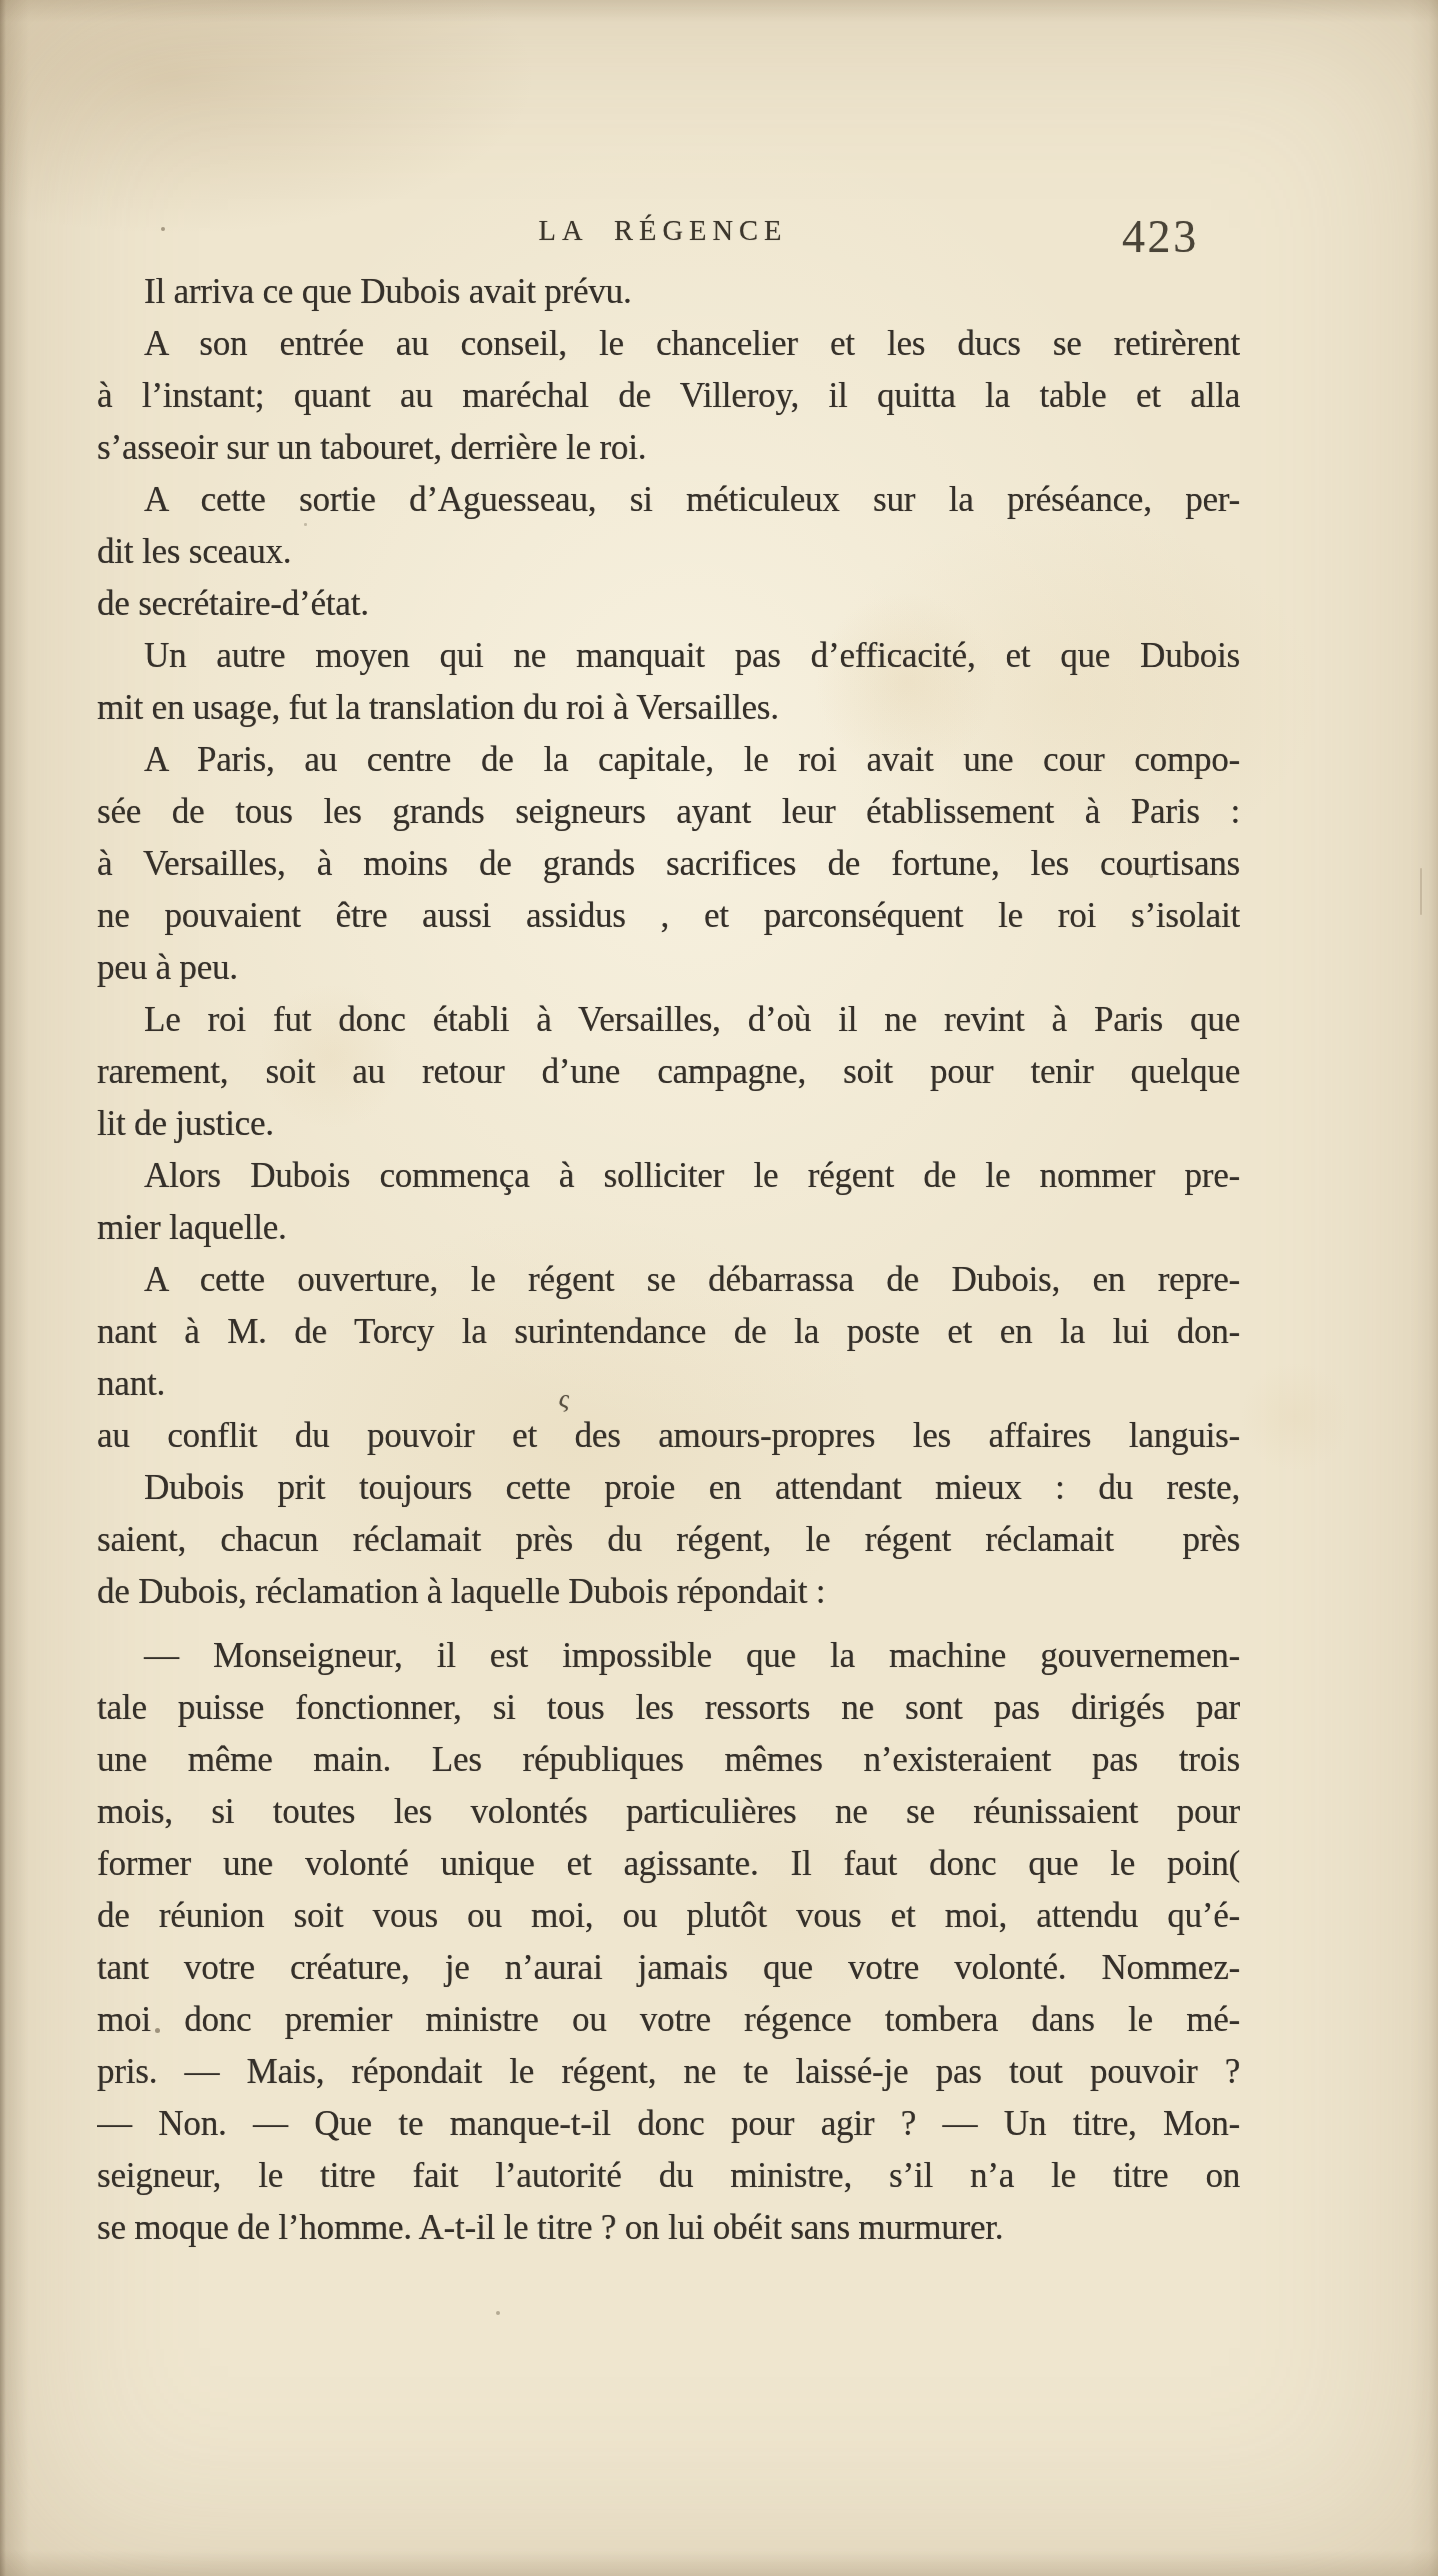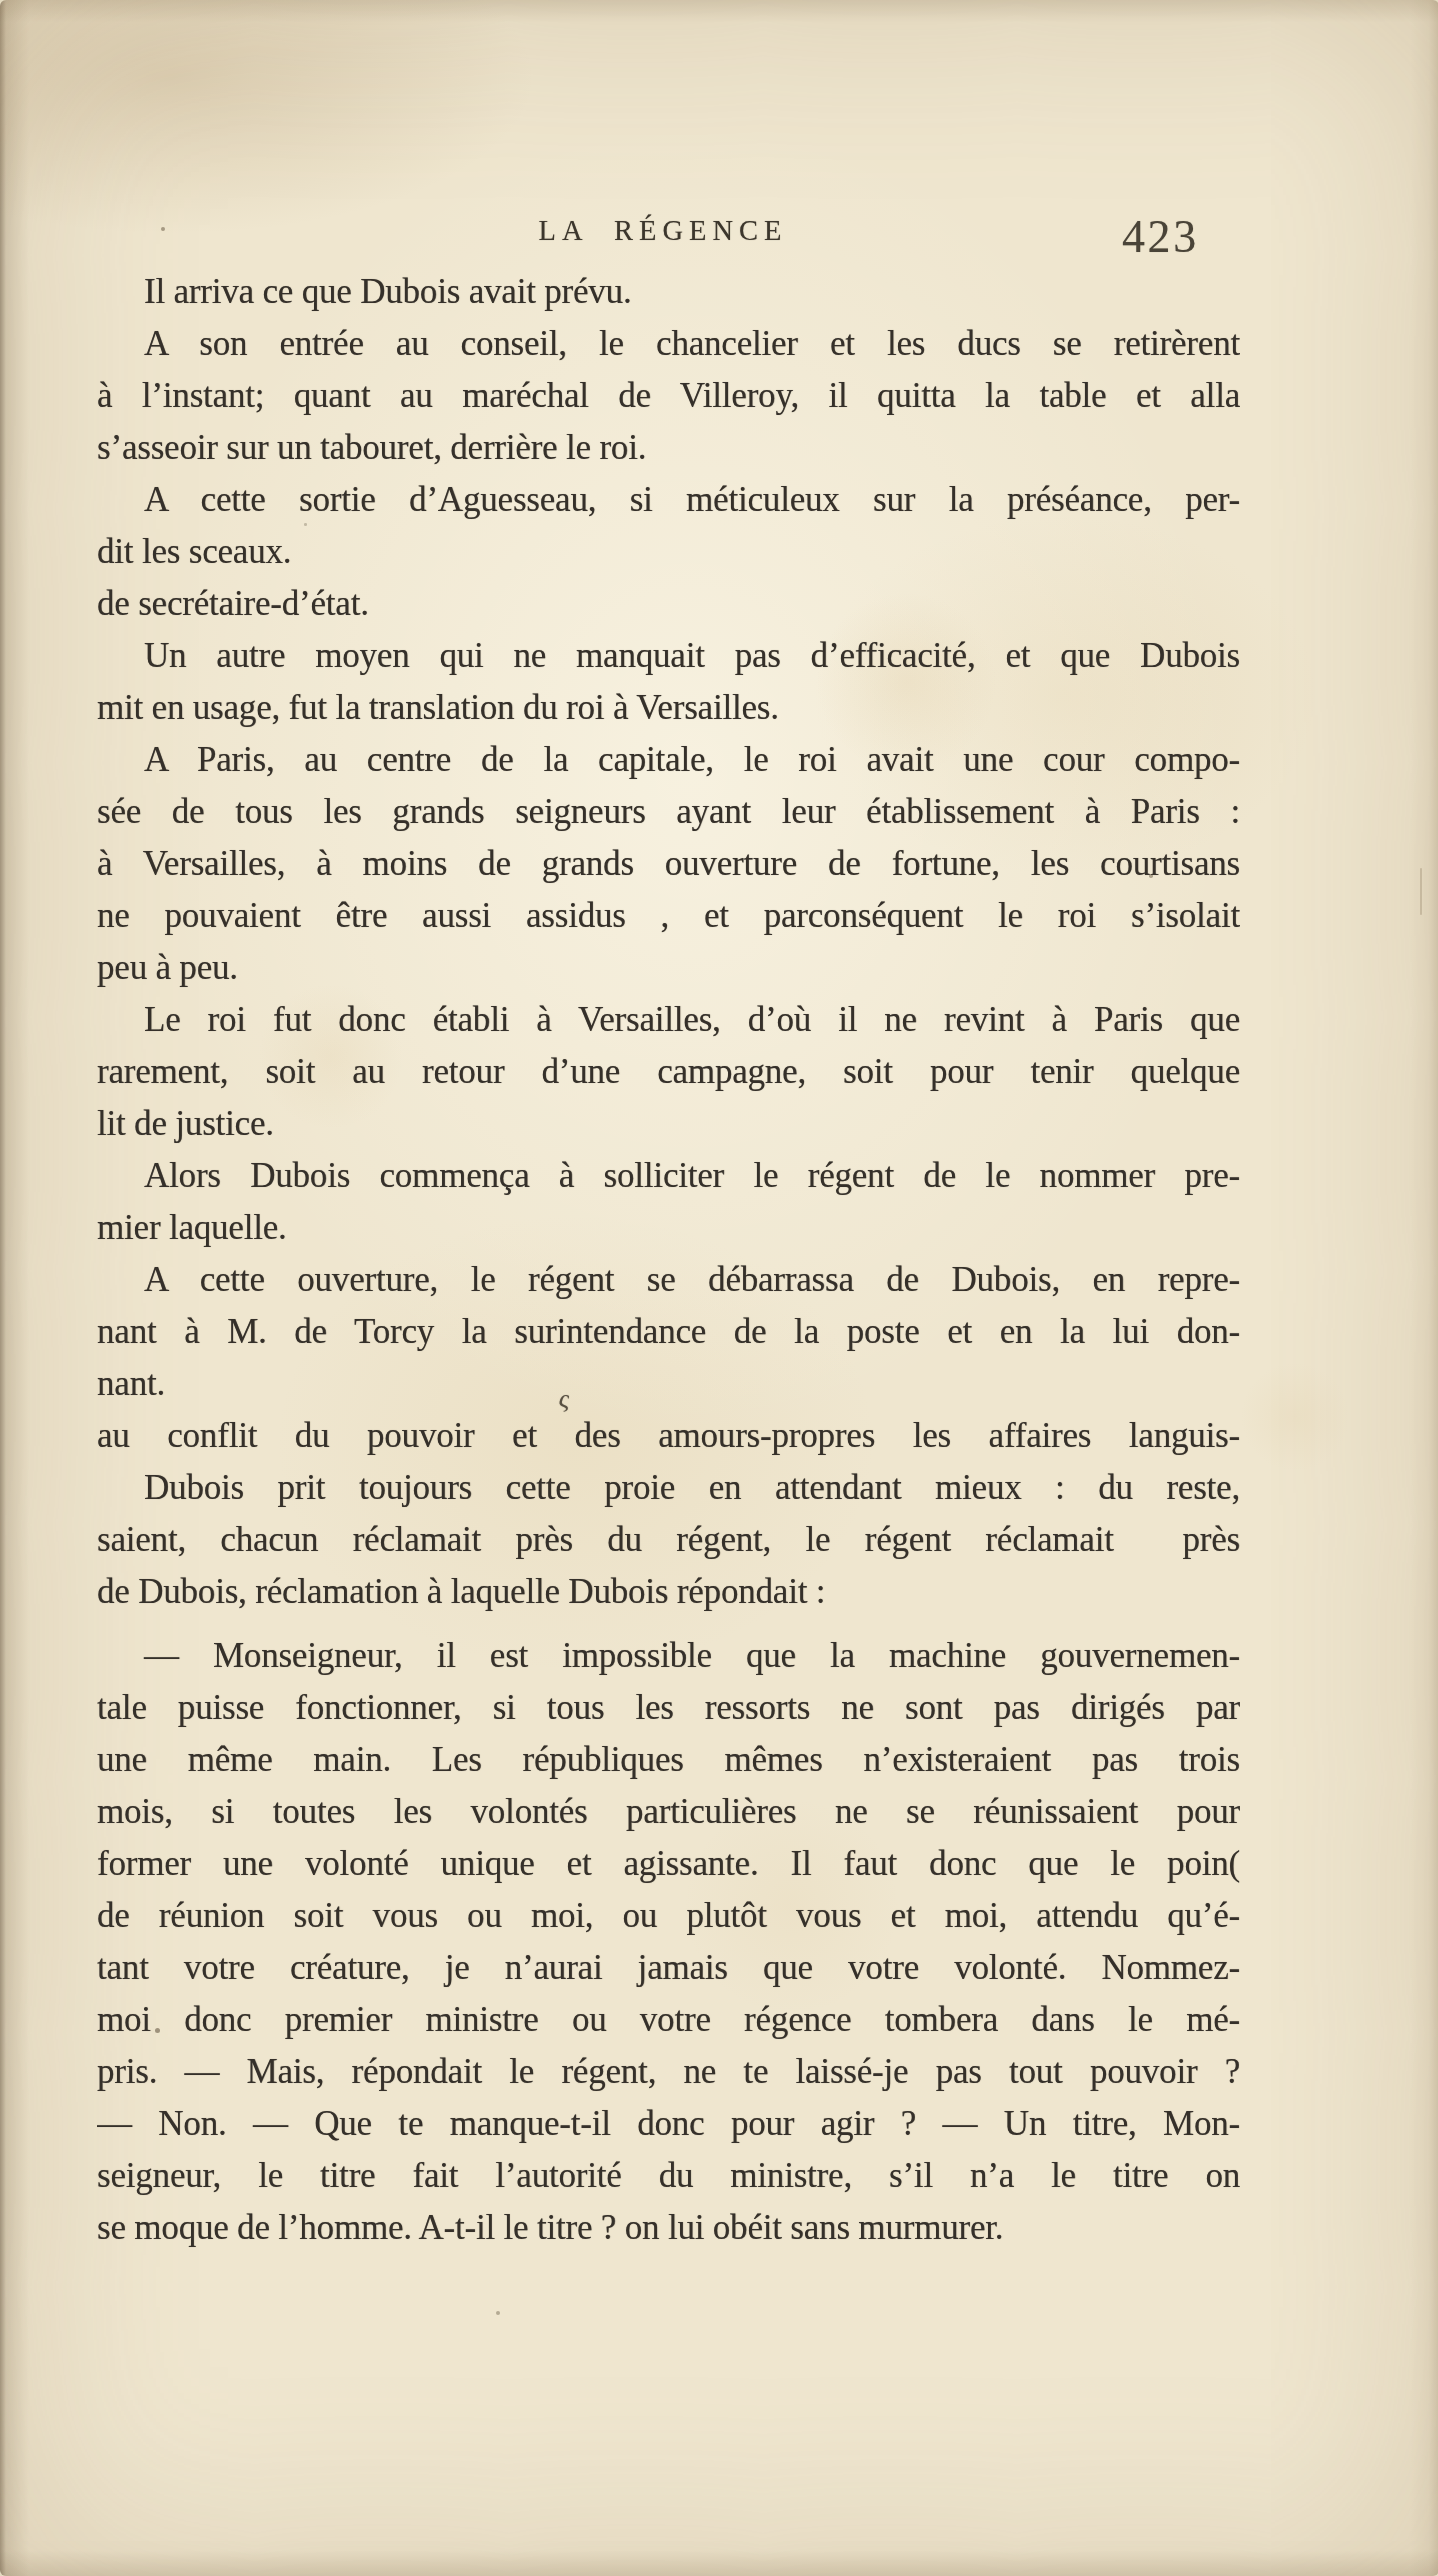--- a/index.html
+++ b/index.html
@@ -14,21 +14,20 @@
       radial-gradient(ellipse 362px 259px at 74% 27%, rgba(208,178,120,.14), transparent 70%),
       radial-gradient(ellipse 431px 328px at 40% 56%, rgba(210,184,130,.12), transparent 70%),
       radial-gradient(ellipse 518px 224px at 12% 3%, rgba(160,130,85,.22), transparent 70%),
       linear-gradient(to right, rgba(72,56,36,.45) 0px, rgba(90,72,46,.16) 6px, rgba(90,72,46,0) 29px),
       linear-gradient(to left, rgba(110,90,60,.20) 0px, rgba(110,90,60,.06) 10.4px, transparent 29px),
       linear-gradient(to bottom, rgba(120,100,70,.18) 0px, transparent 22.4px),
       linear-gradient(to top, rgba(120,100,70,.20) 0px, transparent 26px);
     box-shadow: inset 0 0 190px rgba(146,120,78,.28);
     font-family: "Liberation Serif", "DejaVu Serif", serif;
     color: #35302a;
-    border-radius: 6px;
   }
   
   .page::before {
     content: "";
     position: absolute; inset: 0;
     background-image:
       radial-gradient(circle 129px at 63% 26.5%, rgba(201,168,108,.13), transparent 70%),
       radial-gradient(circle 104px at 23% 41%, rgba(201,168,108,.10), transparent 70%),
       radial-gradient(circle 155px at 55% 74%, rgba(205,176,120,.08), transparent 70%),
       radial-gradient(circle 78px  at 90% 55%, rgba(205,176,120,.10), transparent 70%);
@@ -121,21 +120,21 @@
       <div class="para">
         <div class="line last">de secrétaire-d’état.</div>
       </div>
       <div class="para">
         <div class="line first">Un autre moyen qui ne manquait pas d’efficacité, et que Dubois</div>
         <div class="line last">mit en usage, fut la translation du roi à Versailles.</div>
       </div>
       <div class="para">
         <div class="line first">A Paris, au centre de la capitale, le roi avait une cour compo-</div>
         <div class="line">sée de tous les grands seigneurs ayant leur établissement à Paris&nbsp;:</div>
-        <div class="line">à Versailles, à moins de grands ouverture de fortune, les courtisans</div>
+        <div class="line">à Versailles, à moins de grands sacrifices de fortune, les courtisans</div>
         <div class="line">ne pouvaient être aussi assidus&nbsp;, et parconséquent le roi s’isolait</div>
         <div class="line last">peu à peu.</div>
       </div>
       <div class="para">
         <div class="line first">Le roi fut donc établi à Versailles, d’où il ne revint à Paris que</div>
         <div class="line">rarement, soit au retour d’une campagne, soit pour tenir quelque</div>
         <div class="line last">lit de justice.</div>
       </div>
       <div class="para">
         <div class="line first">Alors Dubois commença à solliciter le régent de le nommer pre-</div>

